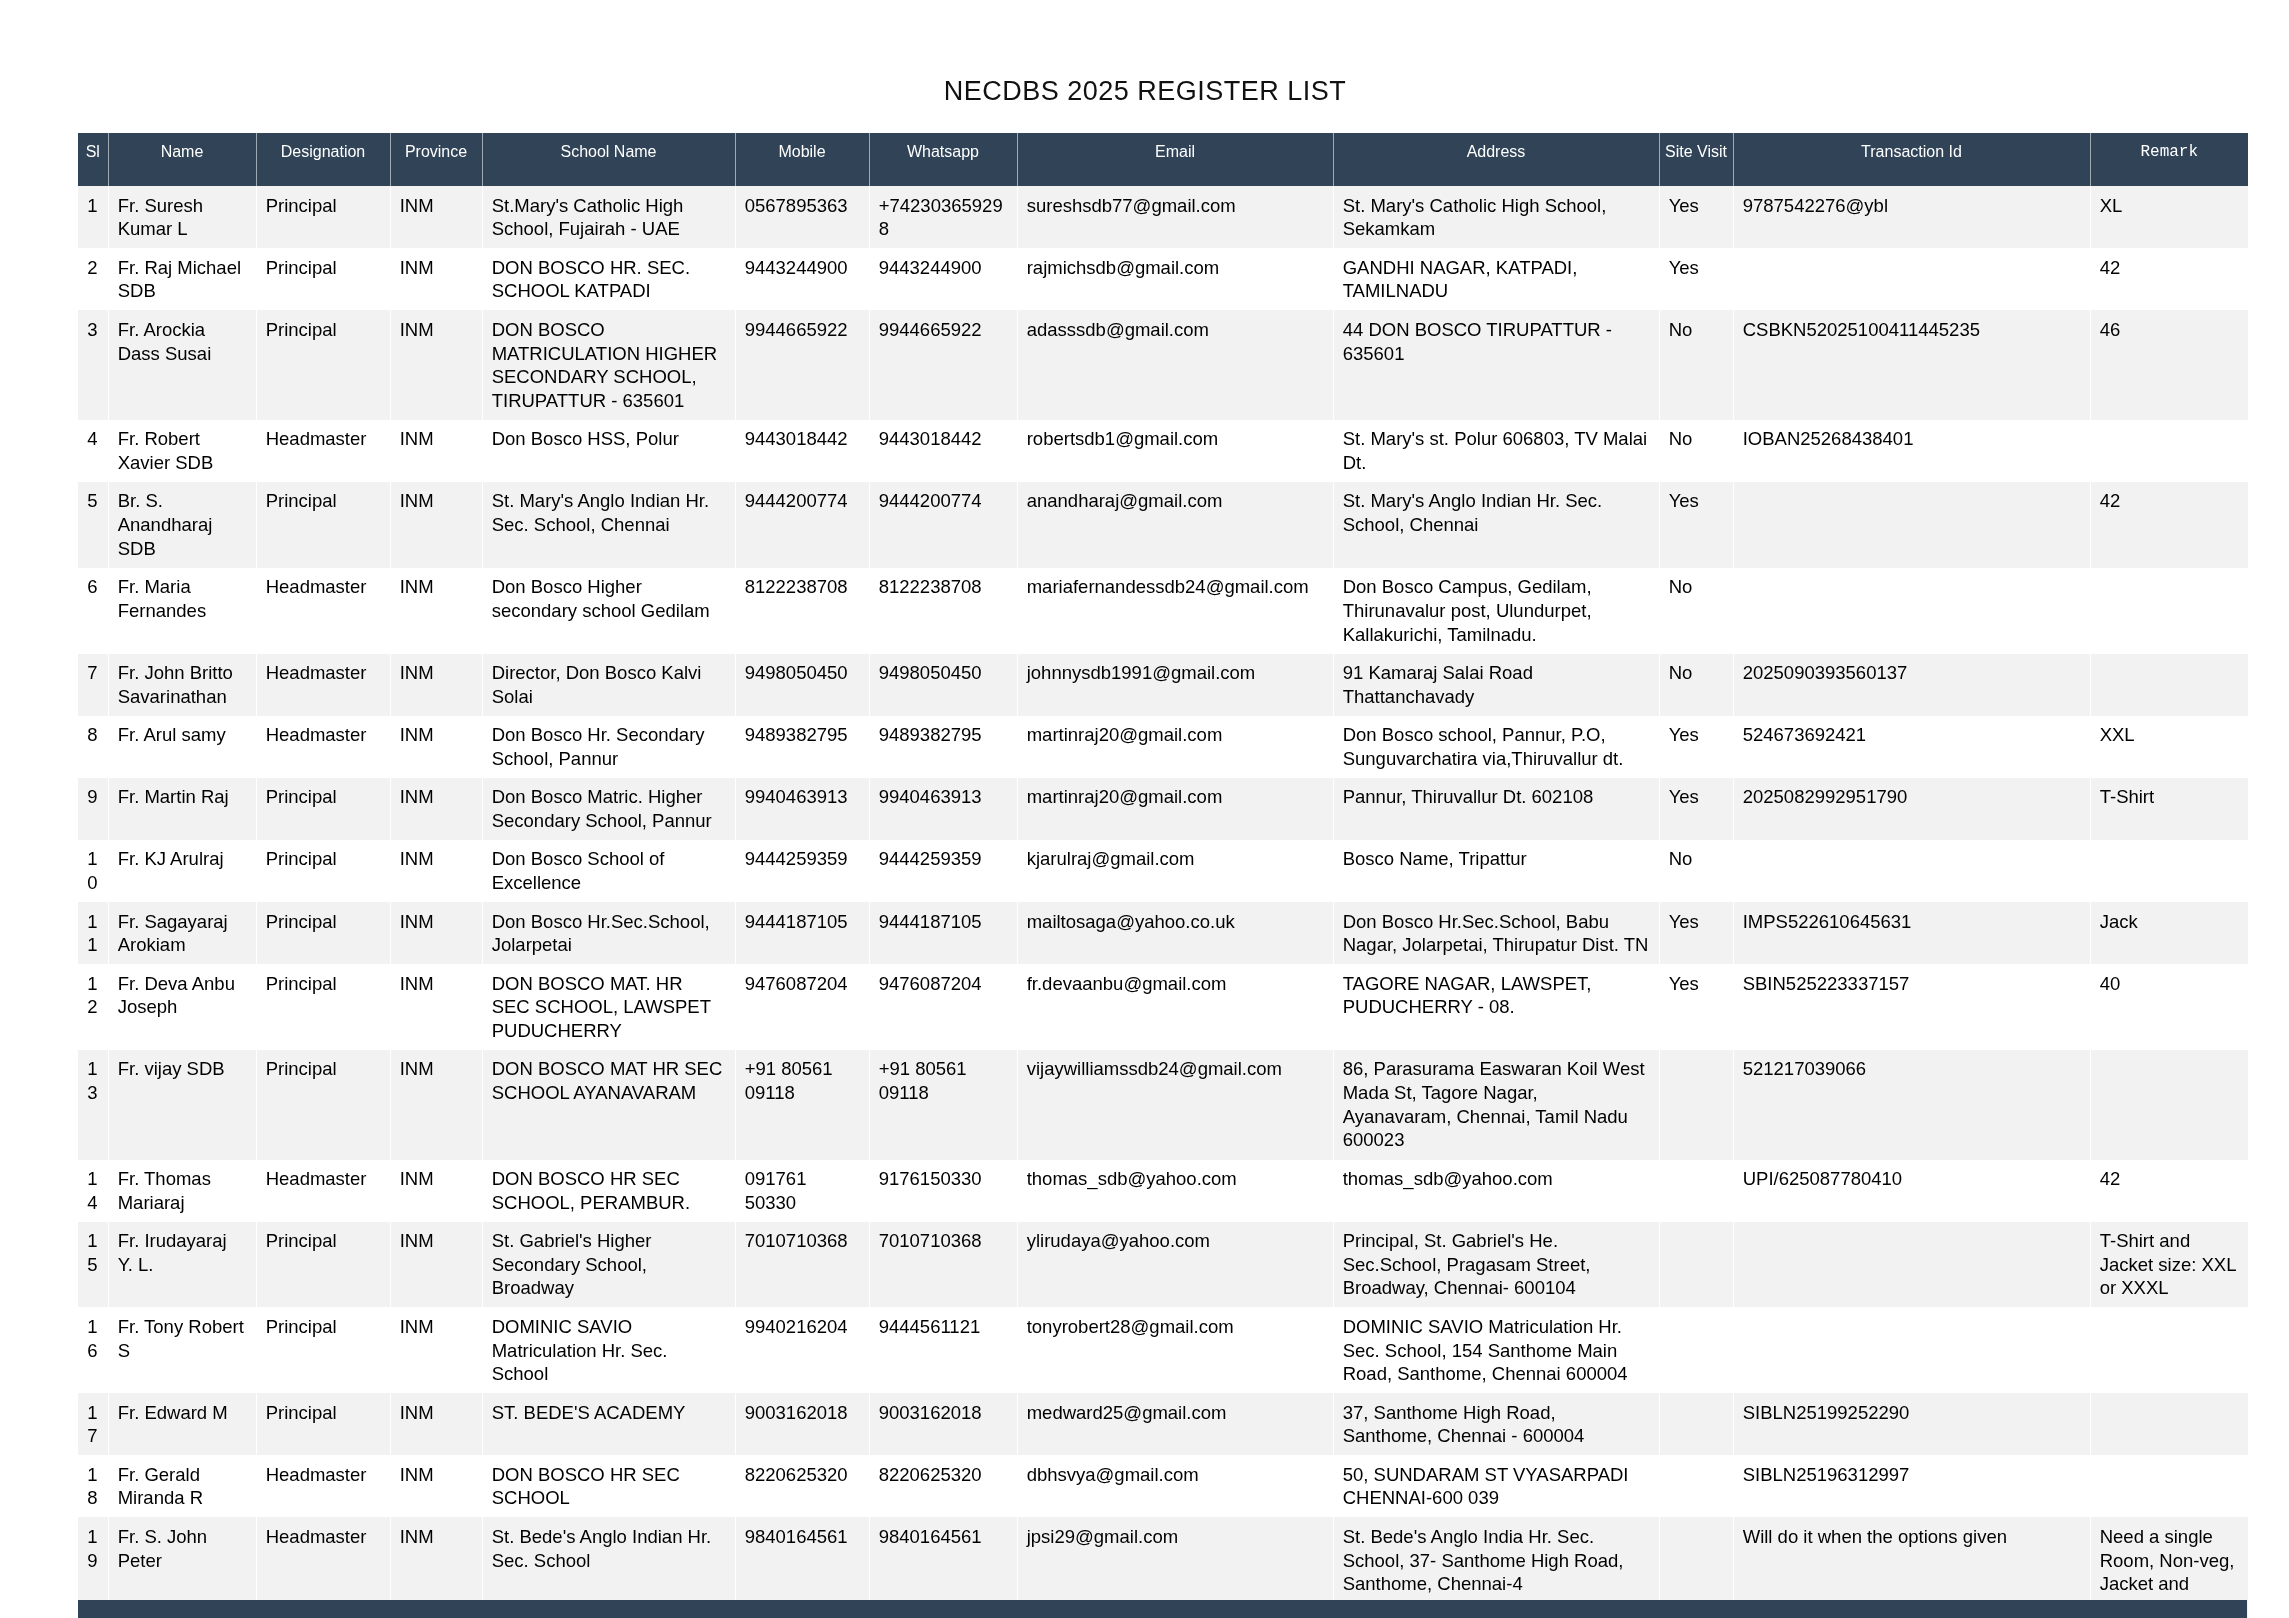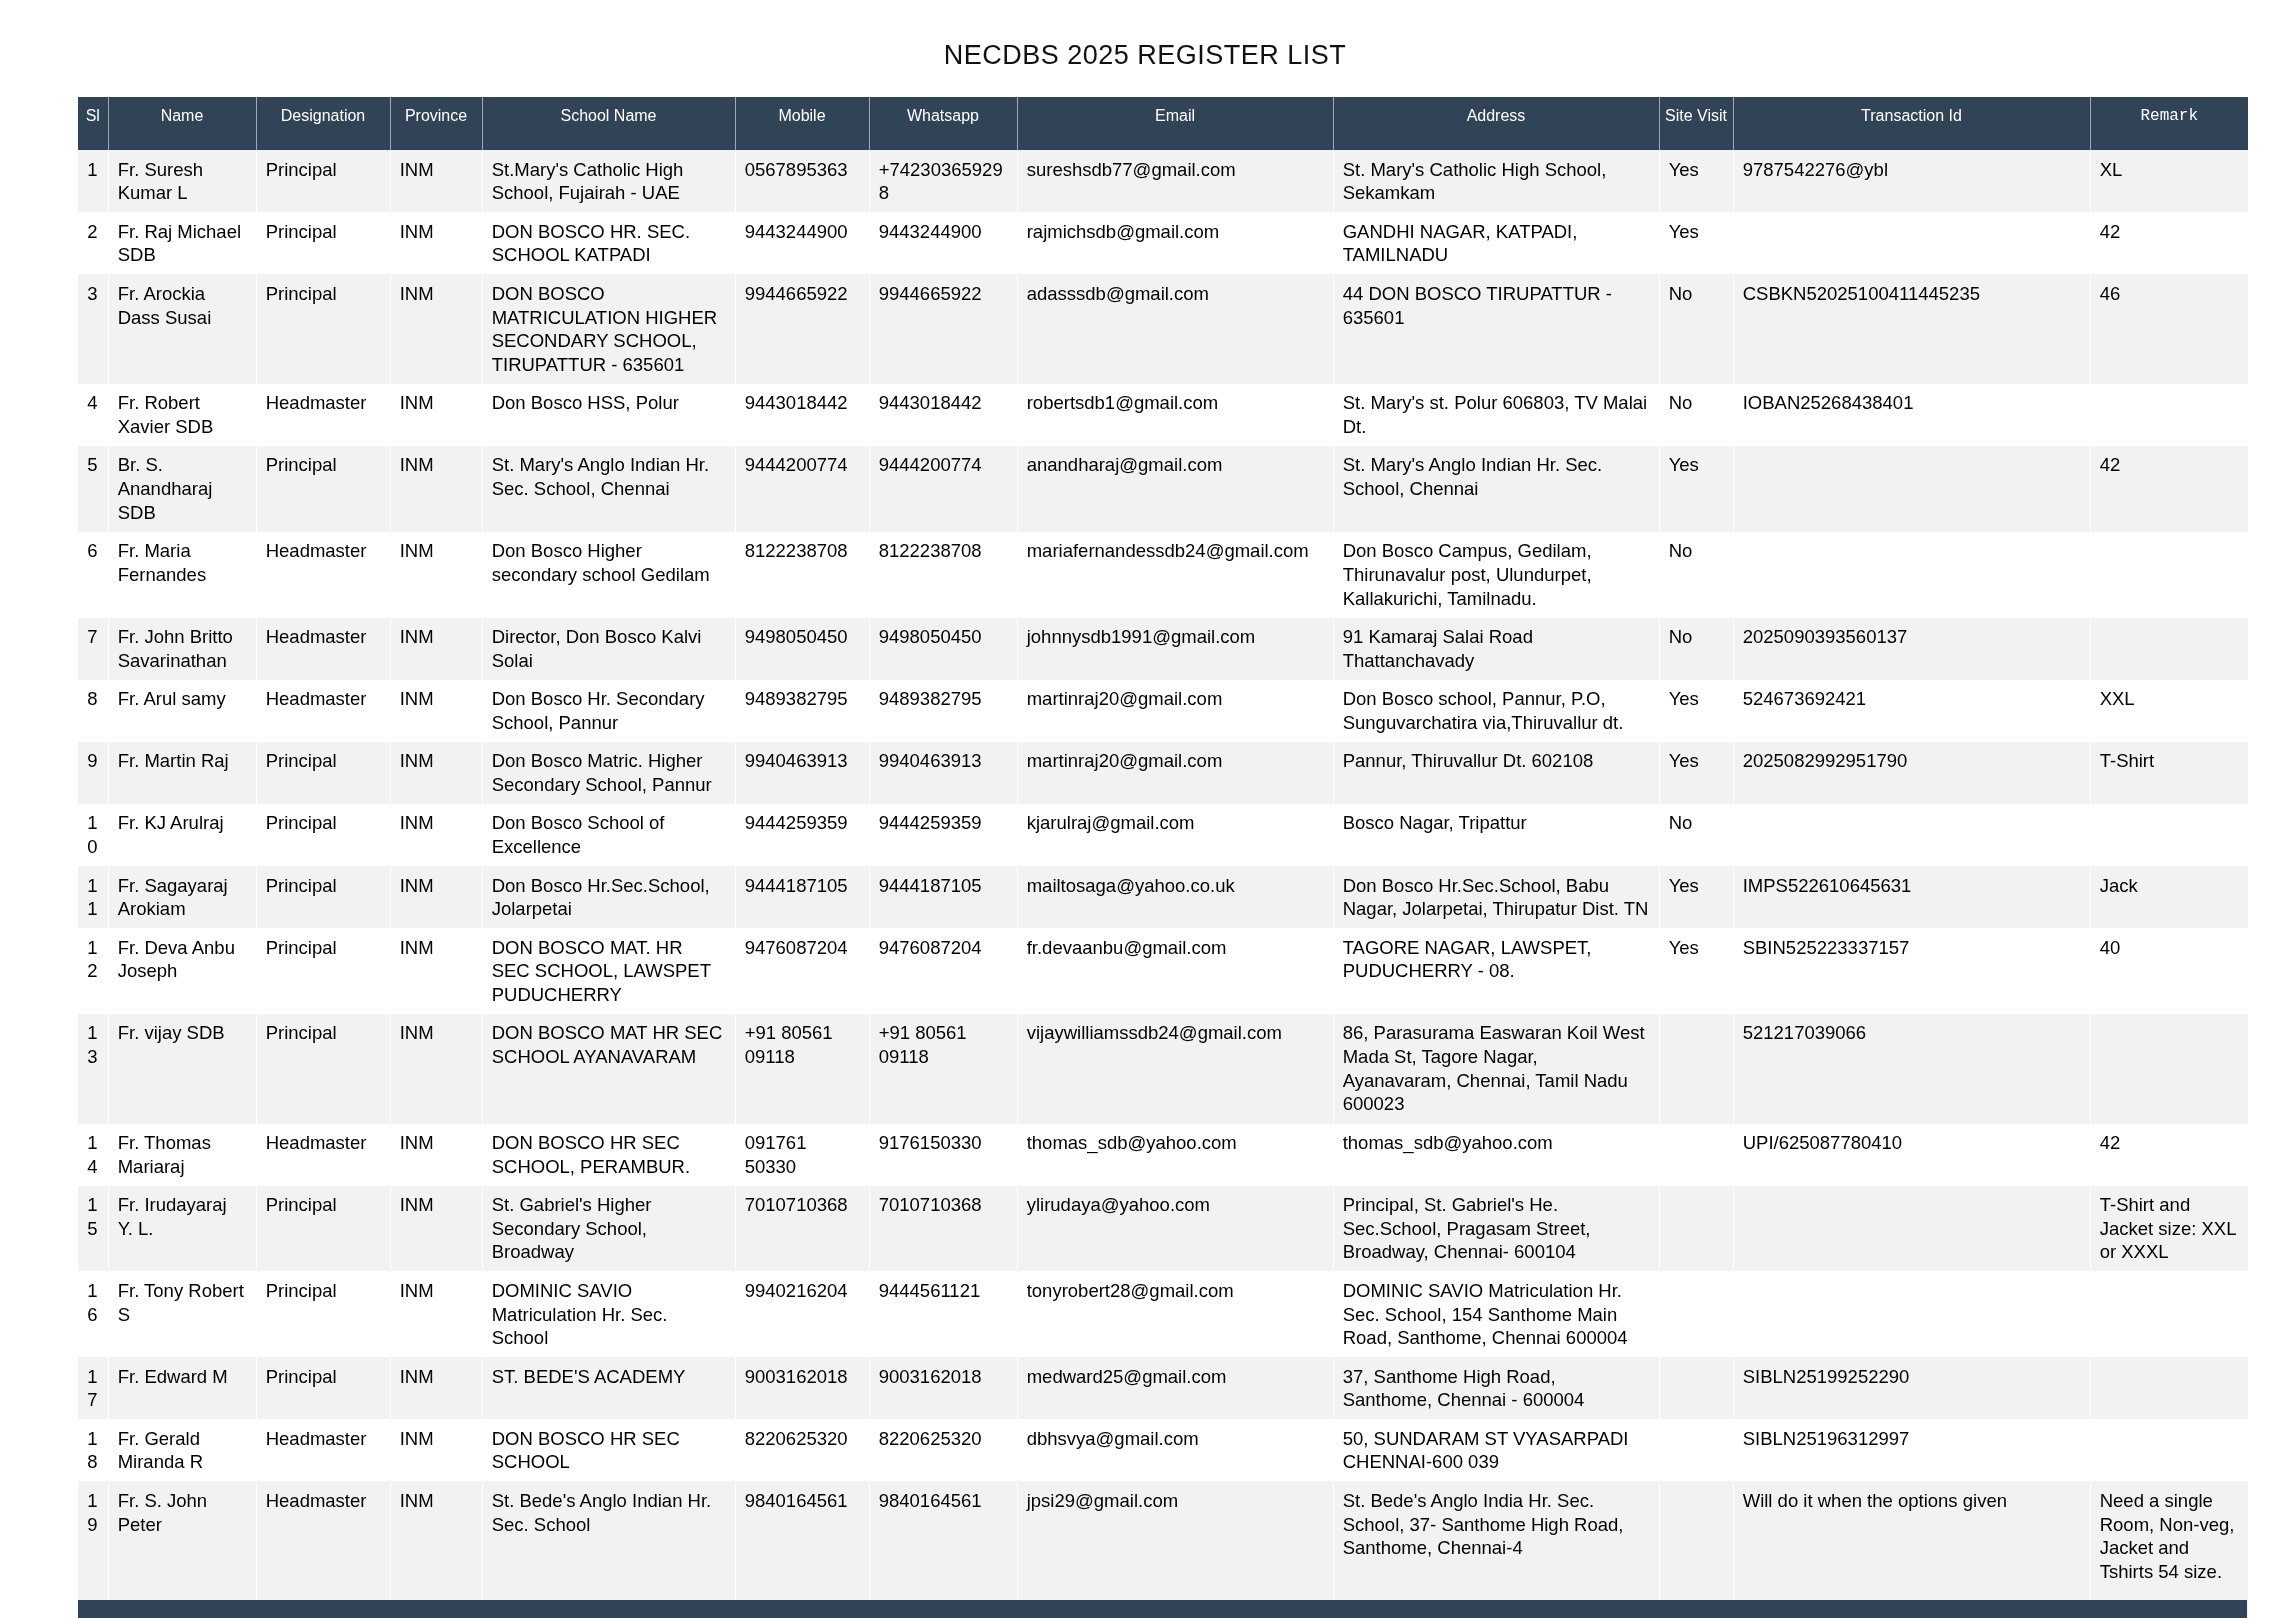--- a/index.html
+++ b/index.html
@@ -10,21 +10,21 @@
     font-family: "Liberation Sans", sans-serif;
     color: #000000;
     overflow: hidden;
   }
   body { position: relative; }
   .page-title {
     text-align: center;
     font-size: 27px;
     font-weight: 400;
     color: #111111;
-    margin-top: 40px;
+    margin-top: 76px;
     margin-bottom: 26px;
     letter-spacing: 0.5px;
   }
   table.register {
     margin-left: 78px;
     width: 2169px;
     border-collapse: collapse;
     table-layout: fixed;
     font-size: 18.5px;
     line-height: 1.28;
@@ -238,21 +238,21 @@
       </tr>
       <tr>
         <td>10</td>
         <td>Fr. KJ Arulraj</td>
         <td>Principal</td>
         <td>INM</td>
         <td>Don Bosco School of Excellence</td>
         <td>9444259359</td>
         <td>9444259359</td>
         <td>kjarulraj@gmail.com</td>
-        <td>Bosco Nagar, Tripattur</td>
+        <td>Bosco Name, Tripattur</td>
         <td>No</td>
         <td></td>
         <td></td>
       </tr>
       <tr>
         <td>11</td>
         <td>Fr. Sagayaraj Arokiam</td>
         <td>Principal</td>
         <td>INM</td>
         <td>Don Bosco Hr.Sec.School, Jolarpetai</td>

